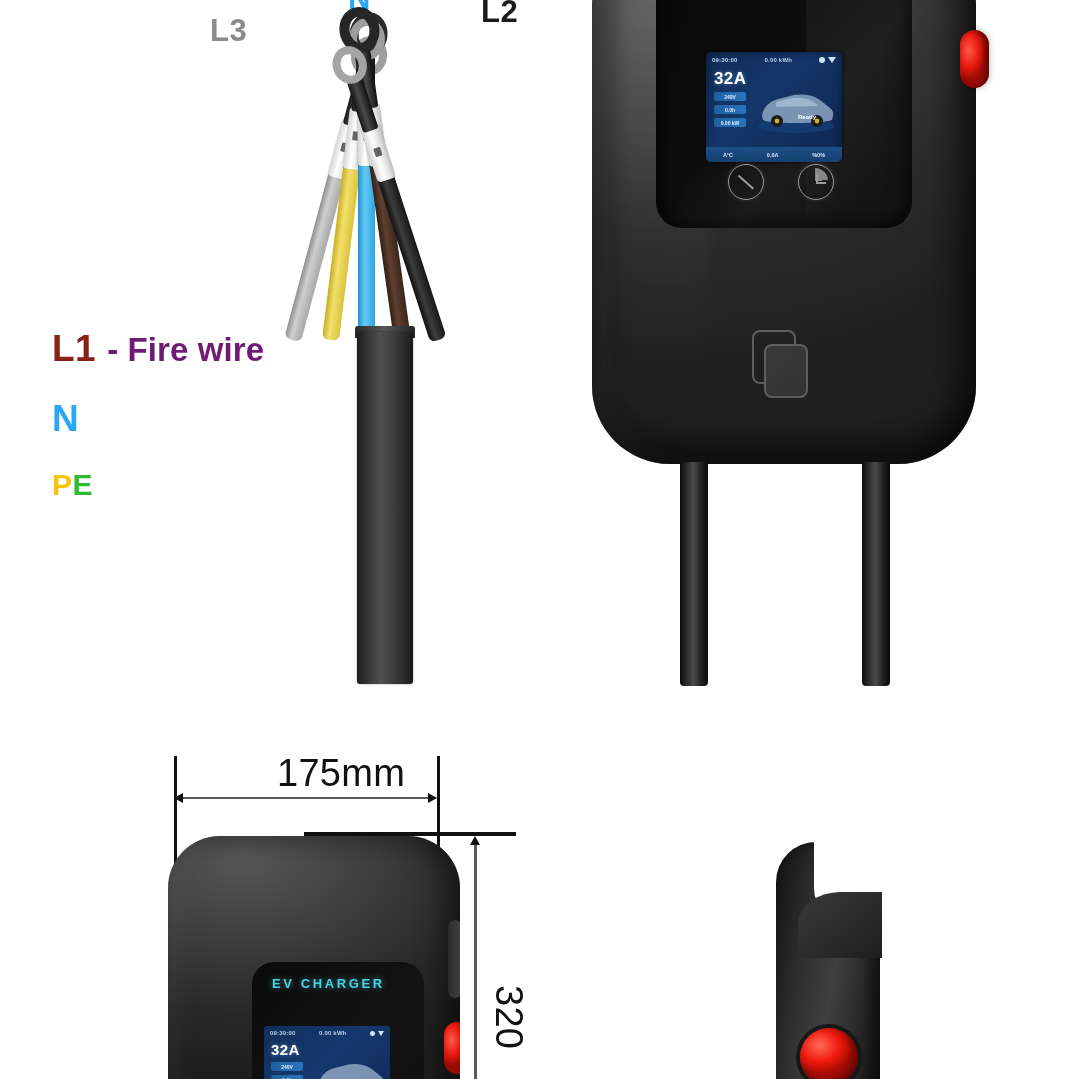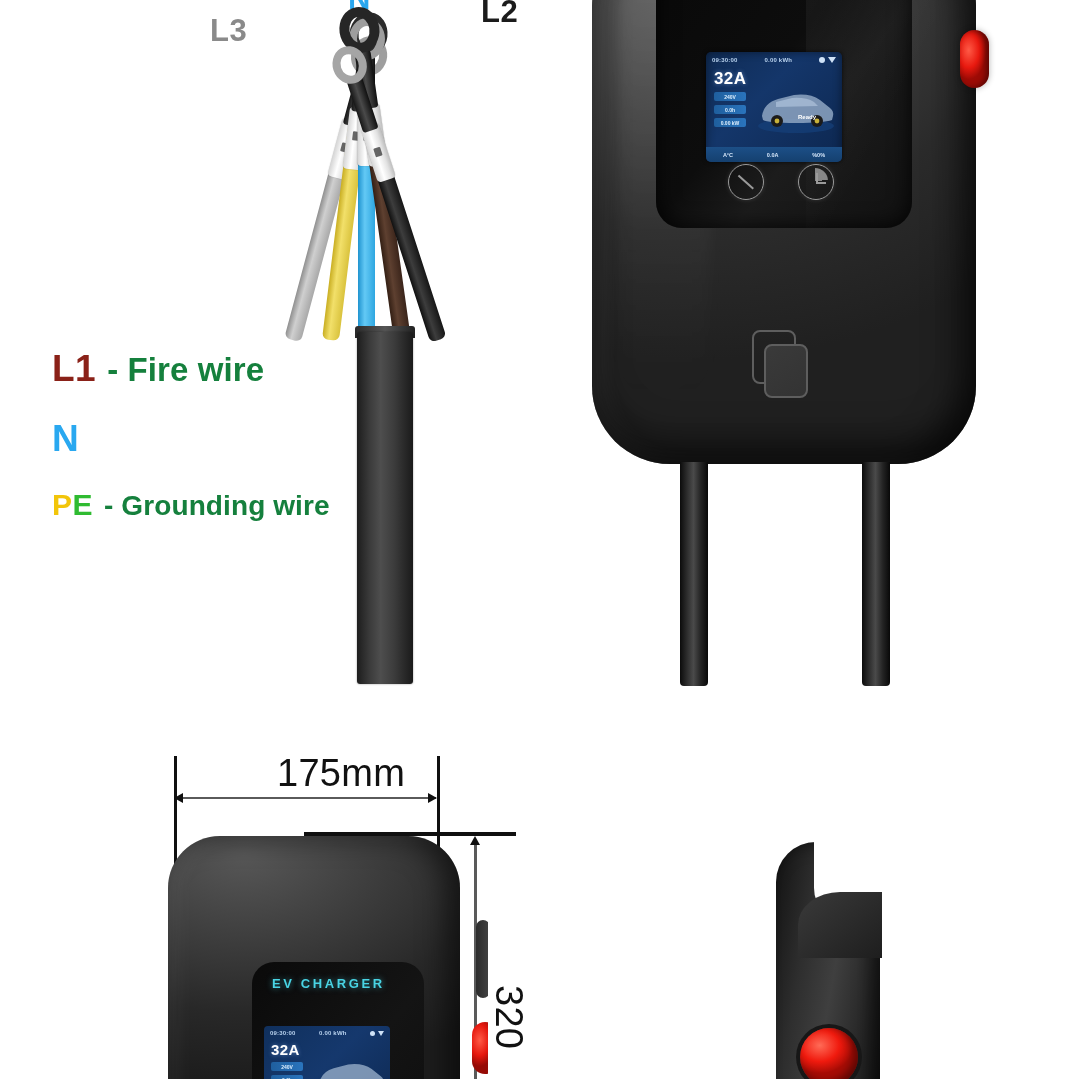--- a/index.html
+++ b/index.html
@@ -8,31 +8,31 @@
   .stage{position:absolute;inset:0;width:1079px;height:1079px;}
   .abs{position:absolute;}
 
   
   .wlabel{font-size:31px;font-weight:700;letter-spacing:.5px;white-space:nowrap;}
   #lbl-l3{left:210px;top:13px;color:#8a8a8a;}
   #lbl-n {left:348px;top:-19px;color:#2aa7ef;}
   #lbl-l2{left:481px;top:-6px;color:#1b1b1b;}
 
   
-  .legend{left:52px;top:348px;width:420px;}
+  .legend{left:52px;top:328px;width:420px;}
   .legend-row{display:flex;align-items:baseline;white-space:nowrap;}
   #row-l1{margin-bottom:28px;}
   #row-n {margin-bottom:28px;}
   .code{font-weight:700;font-size:37px;letter-spacing:.5px;}
   .code.small{font-size:30px;}
   #code-l1{color:#8a2118;}
   #code-n {color:#29a8f0;}
   .pe-p{color:#f2c50a;}
   .pe-e{color:#2fbb31;}
-  .desc{font-weight:700;font-size:33px;color:#15803d;margin-left:11px;letter-spacing:.1px;}
+  .desc{font-weight:700;font-size:33px;color:#701a75;margin-left:11px;letter-spacing:.1px;}
   .desc.small{font-size:28px;}
 
   
   .cable-sheath{left:357px;top:332px;width:56px;height:352px;border-radius:3px;
     background:linear-gradient(90deg,#1d1d1d 0%,#3a3a3a 22%,#4e4e4e 42%,#3c3c3c 66%,#1a1a1a 100%);
     box-shadow:0 0 2px rgba(0,0,0,.45);}
   .cable-top{left:355px;top:326px;width:60px;height:12px;border-radius:3px 3px 0 0;
     background:linear-gradient(90deg,#2a2a2a,#555,#222);}
   .wire{position:absolute;transform-origin:bottom center;border-radius:6px;}
   .wire .ins{position:absolute;left:0;top:0;width:100%;height:100%;border-radius:6px;}
@@ -220,24 +220,20 @@
         <span>Fire wire</span>
       </span>
     </div>
 
     <div class="legend-row" id="row-n">
       <span class="code" id="code-n">N</span>
     </div>
 
     <div class="legend-row" id="row-pe">
       <span class="code small"><span class="pe-p">P</span><span class="pe-e">E</span></span>
-      <span class="desc small">
-        <span>-</span>
-        <span>Grounding wire</span>
-      </span>
     </div>
   </div>
 
   <div class="abs charger-main">
     <div class="body-shell"></div>
     <div class="body-highlight"></div>
 
     <div class="red-btn-main"></div>
 
     <div class="glass-panel">
@@ -312,21 +308,21 @@
     <div class="abs dimtext" style="left:241px;top:752px;margin-left:36px;">175mm</div>
   </div>
 
   <div class="abs" style="left:0;top:0;width:560px;height:1079px;">
     <div class="ext-line" style="left:304px;top:832px;width:212px;height:4px;"></div>
     <div class="dim-line" style="left:474px;top:840px;width:3px;height:239px;background:#5a5a5a;"></div>
     <div class="arw arw-u" style="left:470px;top:836px;"></div>
     <div class="abs dimtext vtext" style="left:530px;top:985px;">320</div>
   </div>
 
-  <div class="abs front-view" style="overflow:hidden;padding-left:28px;">
+  <div class="abs front-view" style="overflow:hidden;">
     <div class="fv-ear" style="left:-2px;top:84px;"></div>
     <div class="fv-shell"></div>
     <div class="fv-ear" style="right:-2px;top:84px;"></div>
     <div class="fv-red"></div>
     <div class="fv-glass"></div>
     <div class="fv-evtext">EV CHARGER</div>
     <div class="fv-screen">
       <div class="scr-top" style="height:14px;">
         <span class="scr-time">09:30:00</span>
         <span class="scr-kwh">0.00 kWh</span>

